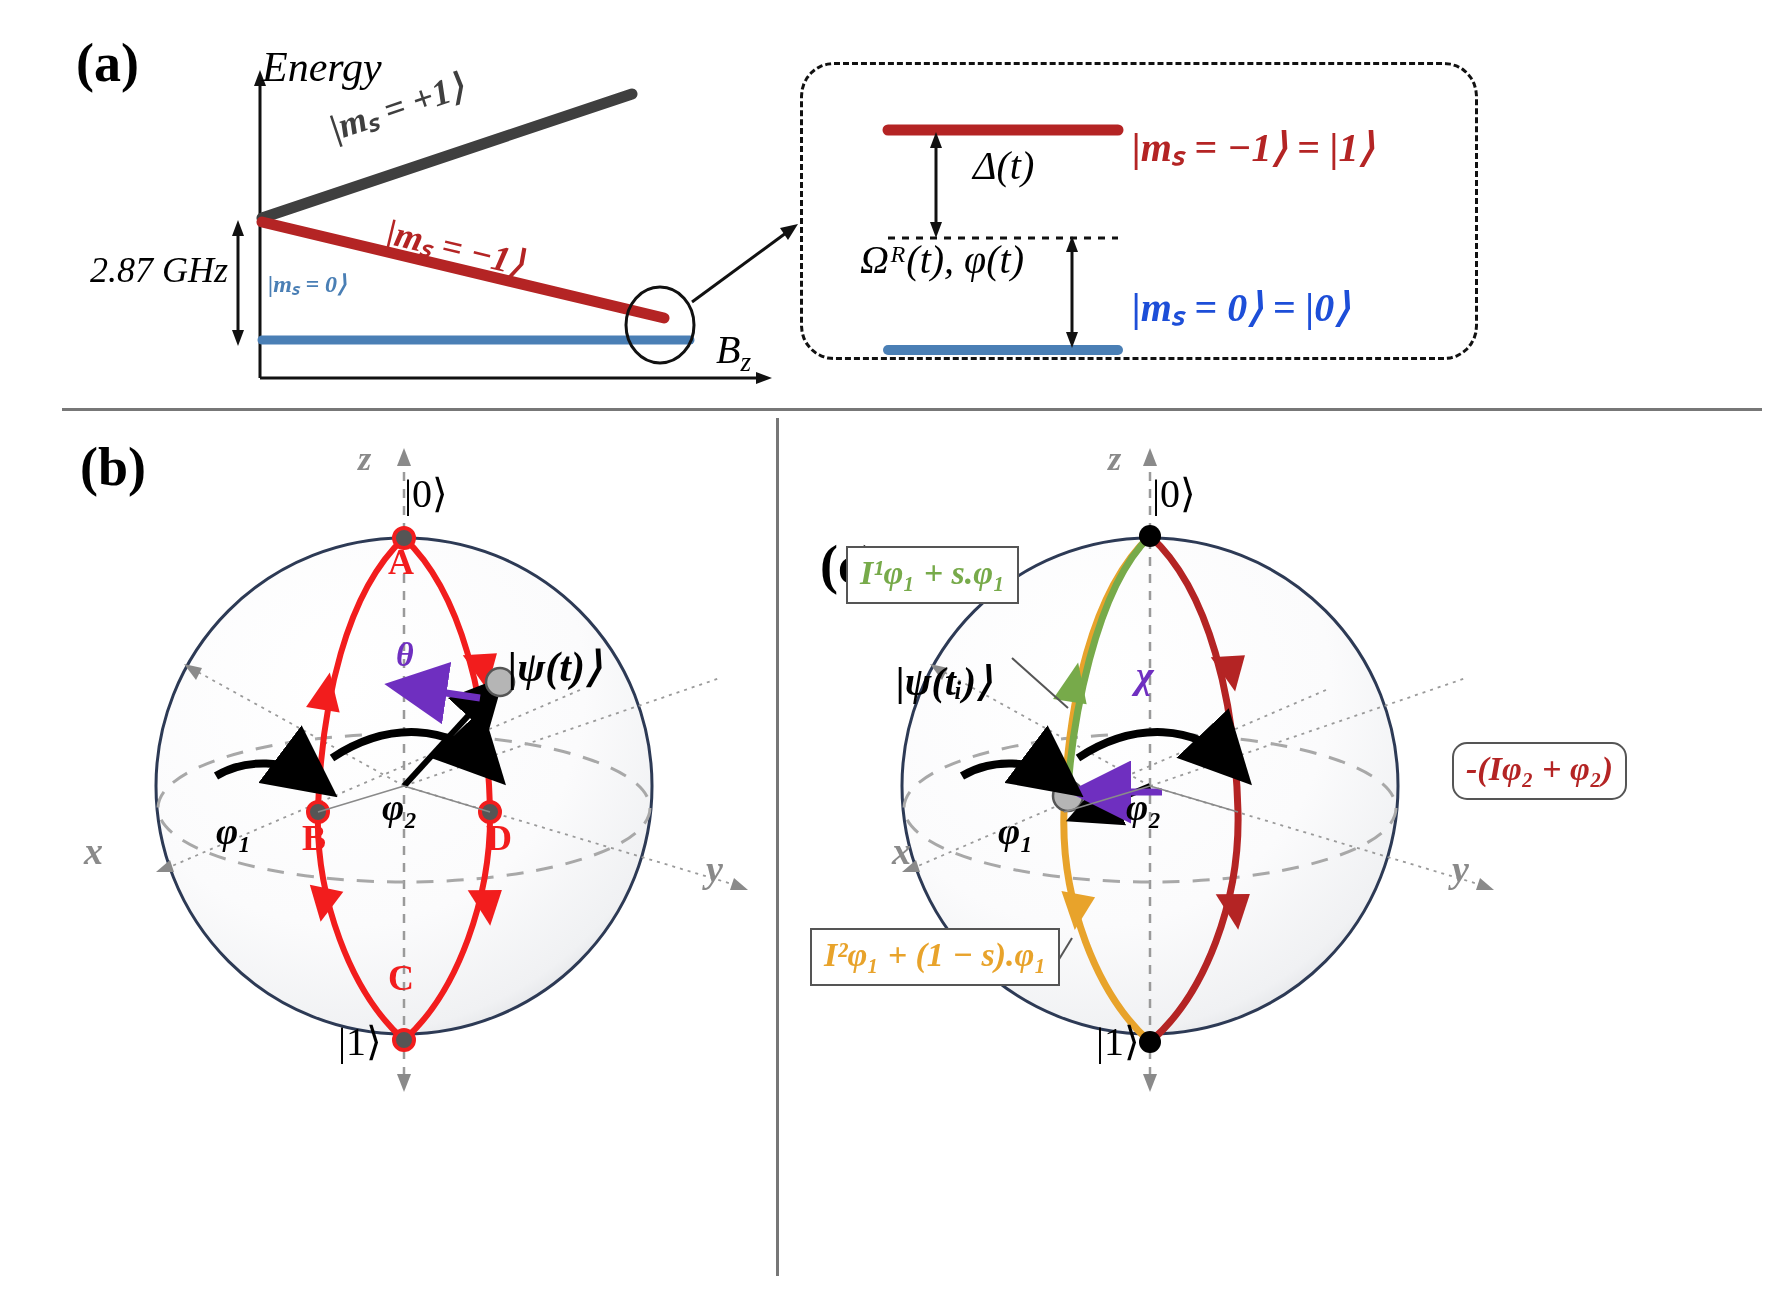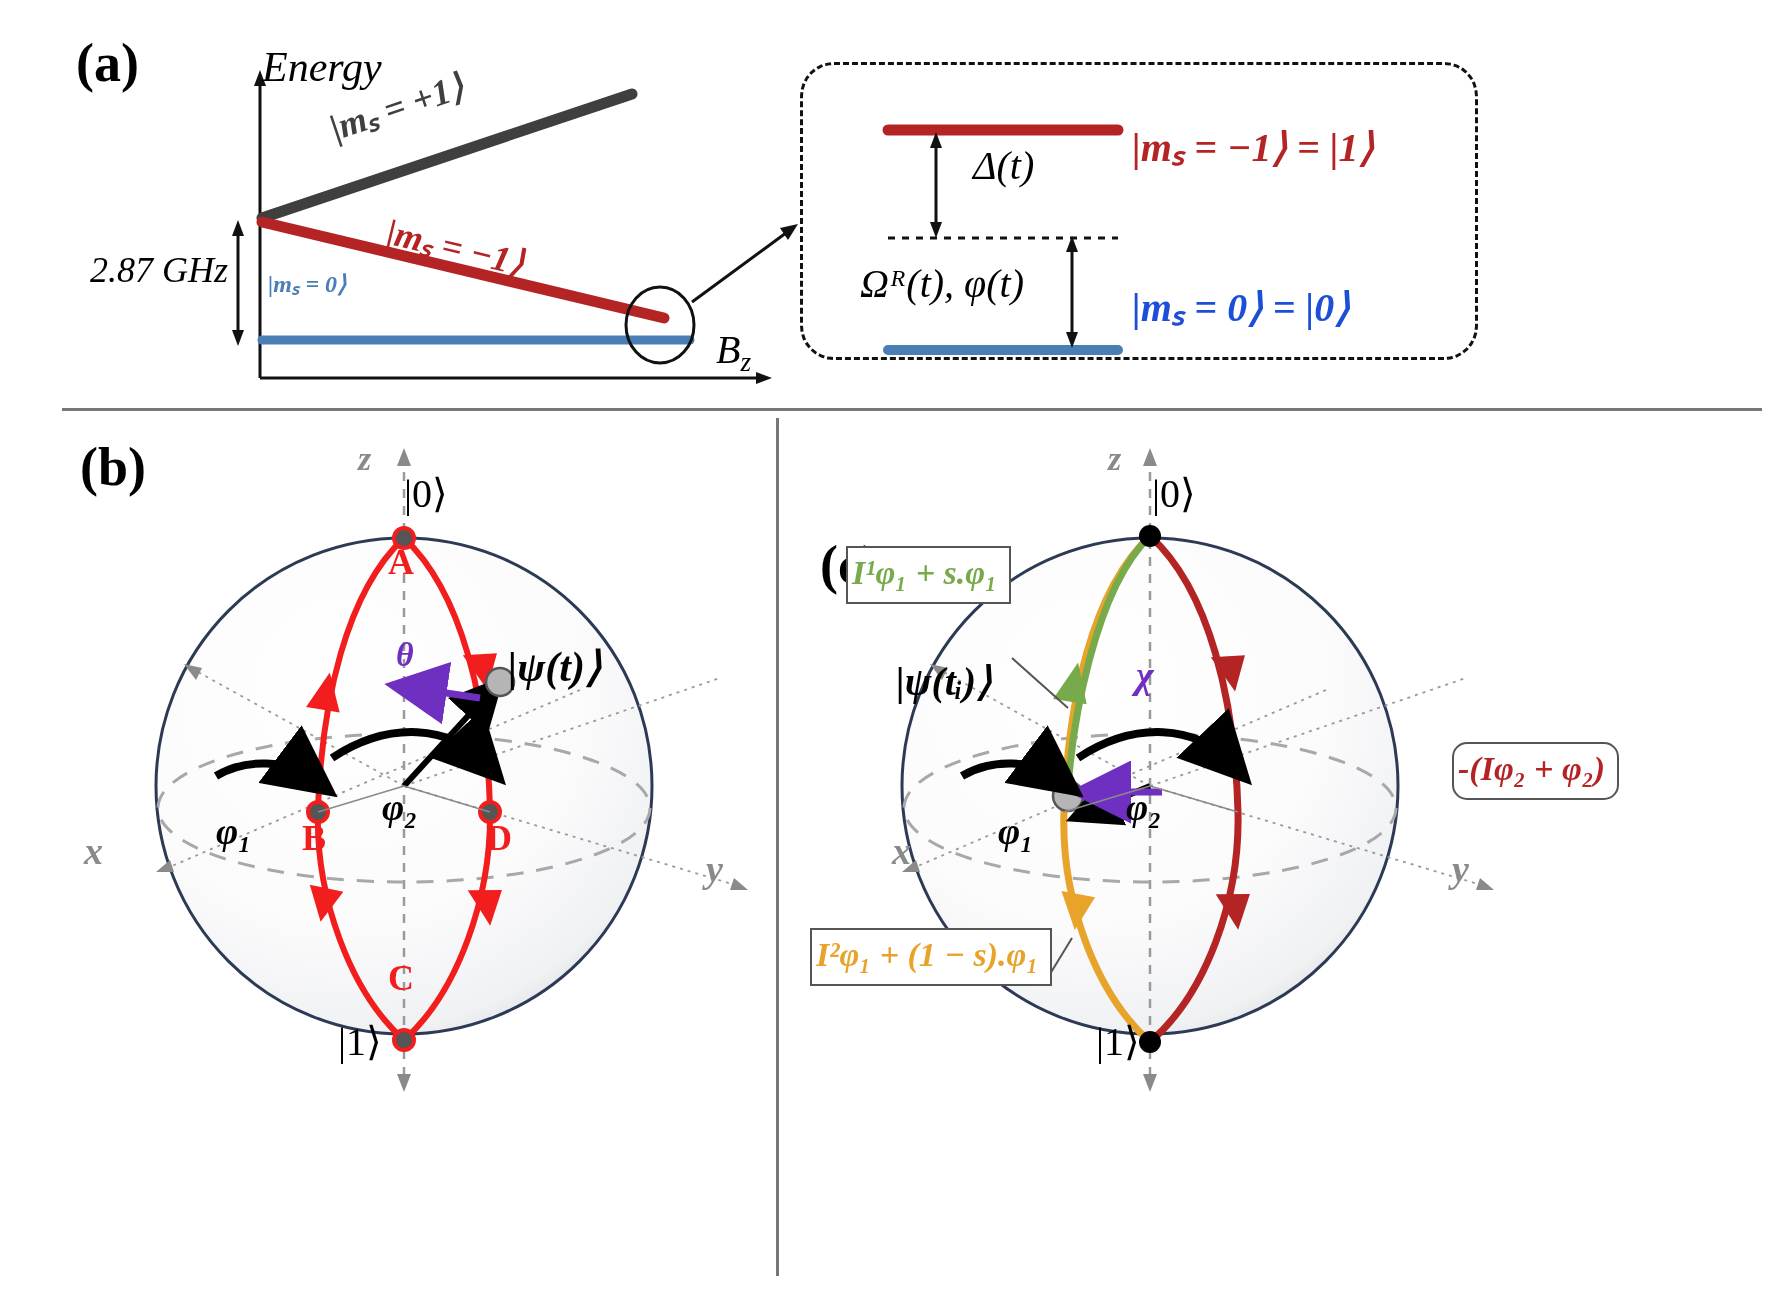--- a/index.html
+++ b/index.html
@@ -15,21 +15,21 @@
 
   
   .hdiv{position:absolute;left:62px;top:408px;width:1700px;height:3px;background:#777;}
   .vdiv{position:absolute;left:776px;top:418px;width:3px;height:858px;background:#777;}
 
   .dashbox{position:absolute;border:3px dashed #111;border-radius:34px;}
 
   sub{font-size:.68em;vertical-align:-.28em;}
 
   .lblbox{position:absolute;background:#fff;border:2px solid #555;
-          padding:6px 12px 10px 4px;white-space:nowrap;}
+          padding:6px 12px 10px 12px;white-space:nowrap;}
 </style>
 </head>
 <body>
 
 <div class="fig">
 
 <div class="hdiv"></div>
 <div class="vdiv"></div>
 
 <div class="t panel-letter" style="left:76px;top:36px;">(a)</div>
@@ -84,21 +84,21 @@
   <polygon points="136,82 130,98 142,98" fill="#111"></polygon>
   <polygon points="136,188 130,172 142,172" fill="#111"></polygon>
 
   <line x1="272" y1="196" x2="272" y2="288" stroke="#111" stroke-width="3"></line>
   <polygon points="272,186 266,202 278,202" fill="#111"></polygon>
   <polygon points="272,298 266,282 278,282" fill="#111"></polygon>
 </svg>
 
 <div class="t ital" style="left:950px;top:146px;font-size:40px;margin-left:23px;">Δ(t)</div>
 
-<div class="t ital" style="left:860px;top:264px;font-size:40px;">Ωᴿ(t), φ(t)</div>
+<div class="t ital" style="left:860px;top:240px;font-size:40px;">Ωᴿ(t), φ(t)</div>
 
 <div class="t bi" style="left:1132px;top:106px;font-size:40px;color:#b42424;margin-top:22px;">|mₛ = −1⟩ = |1⟩</div>
 
 <div class="t bi" style="left:1132px;top:288px;font-size:40px;color:#1d4ed8;">|mₛ = 0⟩ = |0⟩</div>
 
 <div class="t panel-letter" style="left:80px;top:440px;">(b)</div>
 
 <svg width="740" height="700" style="position:absolute;left:60px;top:440px;">
   <defs>
     <radialGradient id="sphGradB" cx="38%" cy="30%" r="78%">

